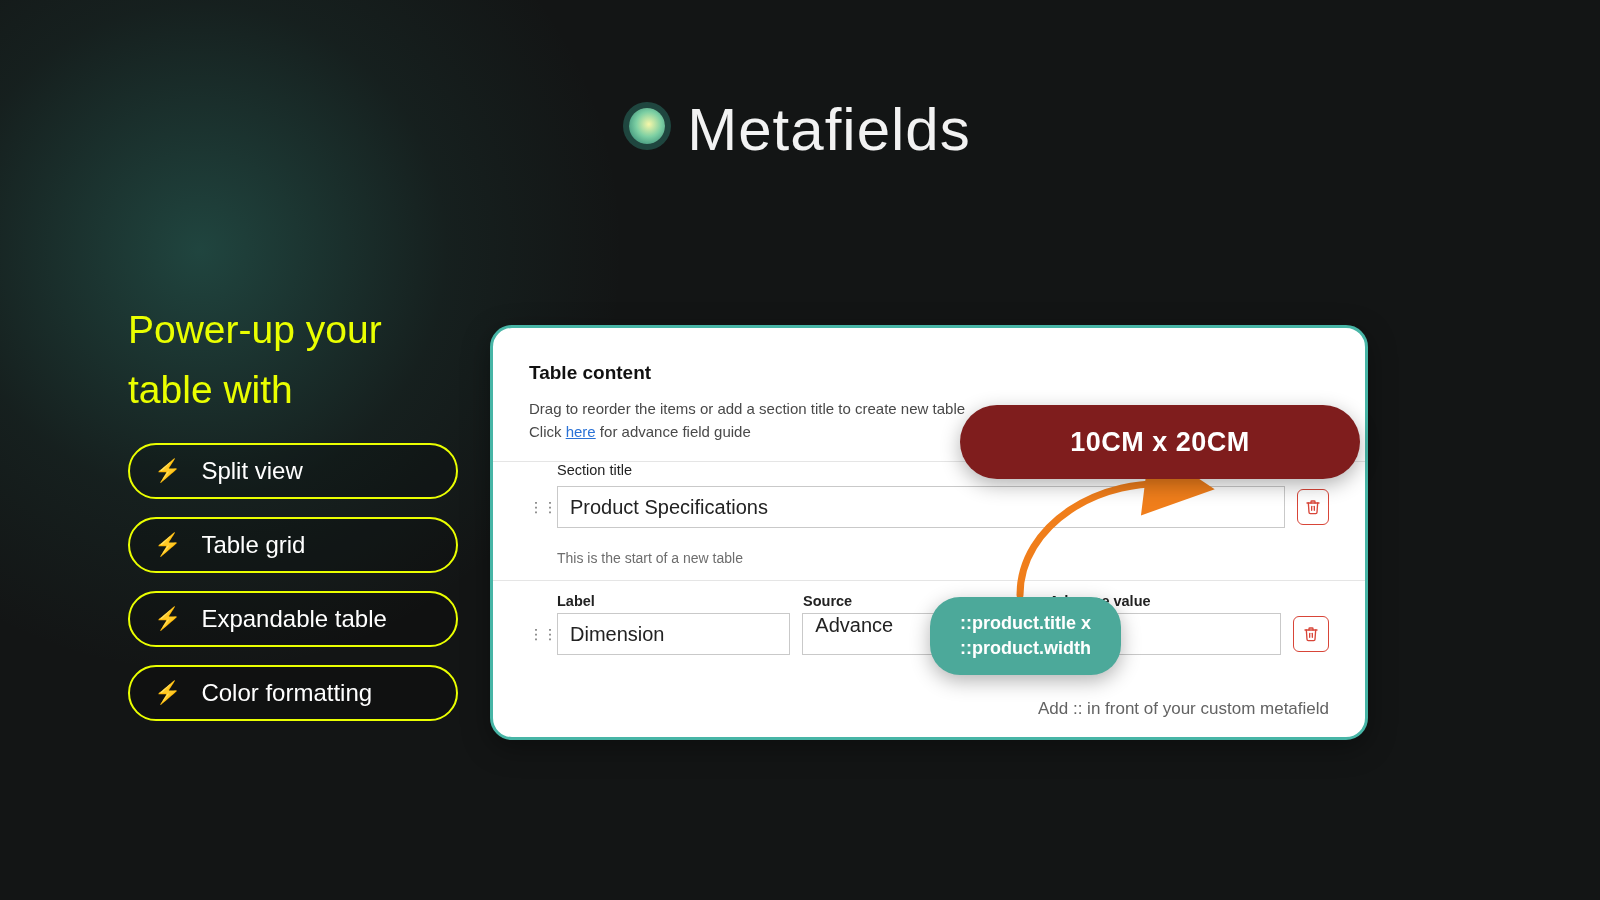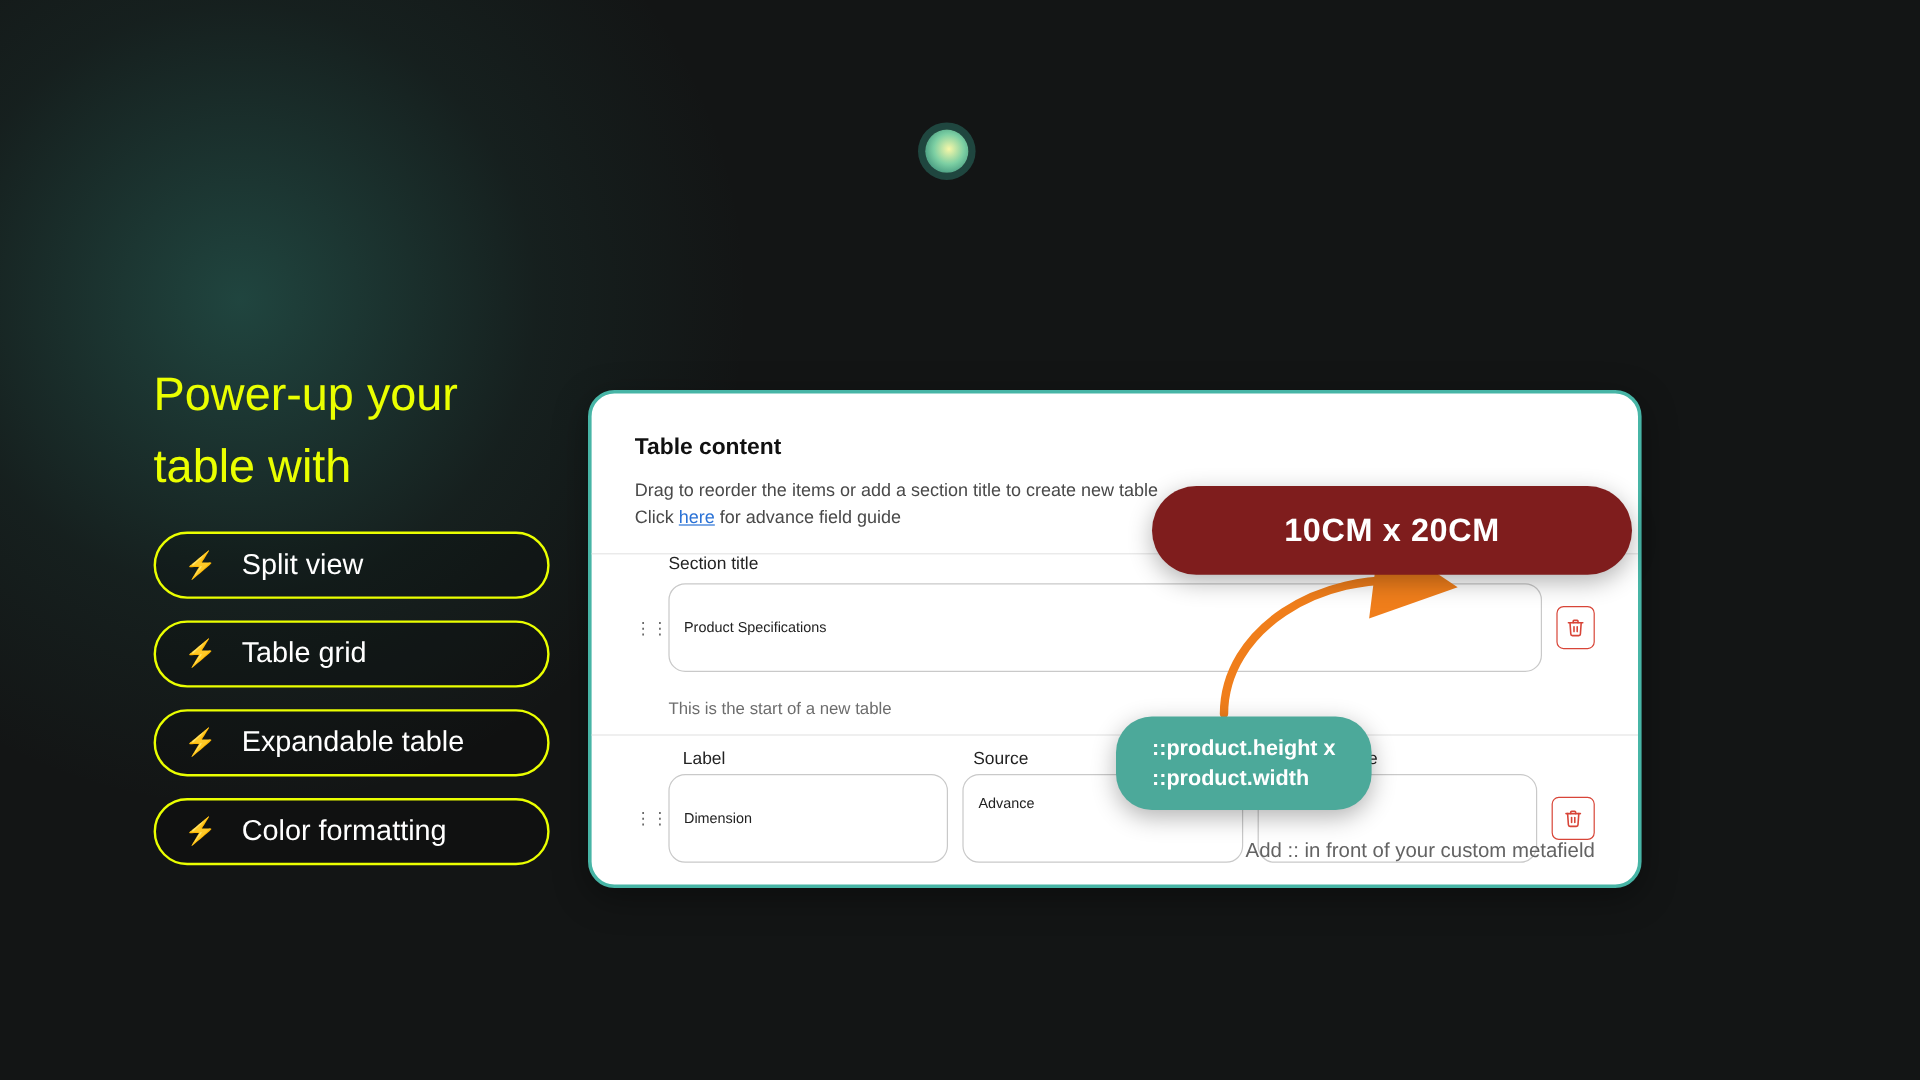--- a/index.html
+++ b/index.html
@@ -43,31 +43,31 @@
   .panel-title{font-size:19px;font-weight:600;margin-bottom:14px;}
   .panel-desc{font-size:15px;color:#494949;line-height:1.5;}
   .panel-desc a{color:#2a72d6;text-decoration:underline;}
   .panel-hr{border:none;border-top:1px solid #e5e5e5;margin:18px -36px 0 -36px;}
   .row{display:flex;align-items:center;gap:12px;padding:14px 0;}
   .drag-handle{color:#6a6a6a;font-size:14px;width:16px;text-align:center;cursor:grab;}
   .col{flex:1;}
   .field-label{font-size:14.5px;color:#222;margin-bottom:6px;margin-left:28px;}
   .field-sub{font-size:14px;color:#6d6d6d;margin-top:8px;margin-left:28px;}
   .text-input{
-    width:100%;height:40px;border:1px solid #c9c9c9;border-radius:14px;
-    padding:16px 12px;font-size:12px;color:#222;background:#fff;
+    width:100%;height:40px;border:1px solid #c9c9c9;border-radius:0;
+    padding:0 12px;font-size:20px;color:#222;background:#fff;
   }
   .select-input{display:flex;justify-content:space-between;}
   .chev{color:#6b6b6b;}
   .trash-btn{
     width:34px;height:34px;border:1.5px solid #d84538;border-radius:6px;
     display:flex;align-items:center;justify-content:center;background:#fff;
     color:#d84538;
   }
-  .columns-header{display:flex;gap:24px;margin-top:6px;}
+  .columns-header{display:flex;gap:12px;margin-top:6px;font-weight:bold;}
   .columns-header .spacer{width:16px;}
   .columns-header .lbl{flex:1;font-size:14.5px;color:#222;}
   .panel-footnote{
     position:absolute;right:36px;bottom:18px;font-size:17px;color:#636363;text-align:right;
   }
   
   .callout-result{
     position:absolute;left:960px;top:405px;width:400px;height:74px;
     background:#7f1d1d;border-radius:40px;
     display:flex;align-items:center;justify-content:center;
@@ -85,21 +85,21 @@
   .arrow-svg{position:absolute;left:1000px;top:465px;z-index:4;pointer-events:none;}
 </style>
 </head>
 <body>
 
 <div class="radial-bg"></div>
 
 <div class="content">
 
   <div class="page-title">
-    <span class="title-dot"></span>
+    <span class="title-dot"></span><span>Metafields</span>
   </div>
 
 
   <div class="sidebar">
     <div class="sidebar-heading">
       <span>Power-up your</span><br>
       <span>table with</span>
     </div>
     <div class="pill">
       <span class="bolt">⚡</span>
@@ -185,17 +185,17 @@
         <path d="M1 1 L11 6 L1 11 Z" fill="#f07e1b"></path>
       </marker>
     </defs>
     <path d="M20 130 C 20 60, 100 10, 180 20" stroke="#f07e1b" stroke-width="7" fill="none" stroke-linecap="round" marker-end="url(#arrowhead)"></path>
   </svg>
 
   <div class="callout-result">
     <span>10CM x 20CM</span>
   </div>
   <div class="callout-formula">
-    <span>::product.height x</span><br>
+    <span>::product.title x</span><br>
     <span>::product.width</span>
   </div>
 
 </div>
 
 </body></html>

